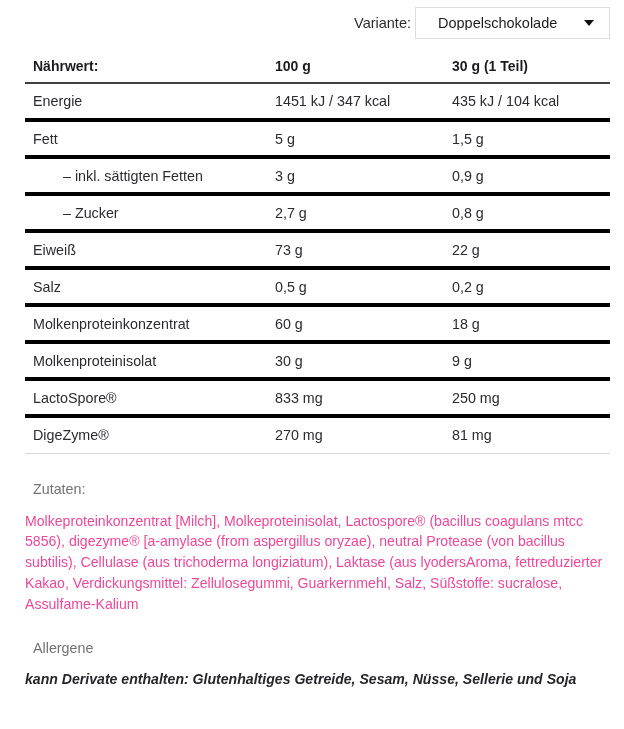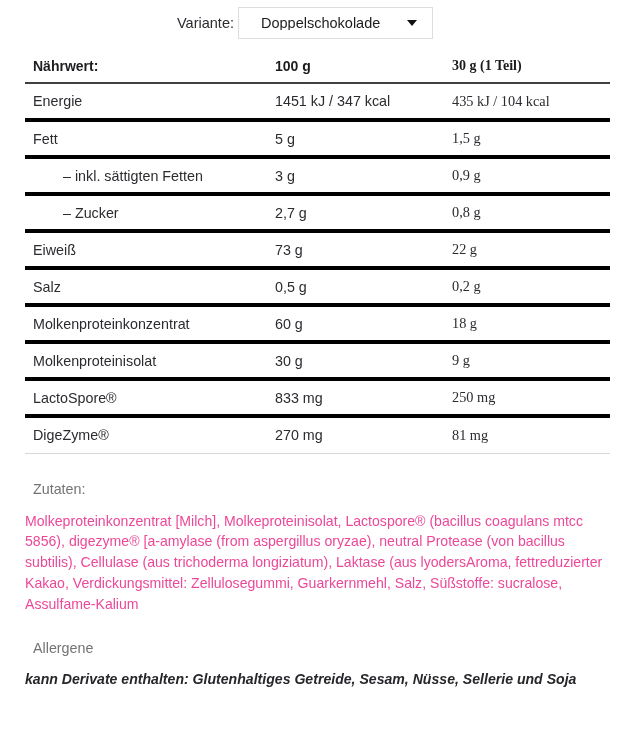--- a/index.html
+++ b/index.html
@@ -19,21 +19,21 @@
     position: relative;
     width: 624px;
     height: 729px;
     background: #ffffff;
   }
 
   
   .variant-row {
     display: flex;
     align-items: center;
-    justify-content: center;
+    justify-content: flex-end;
     gap: 4px;
     padding: 0 14px 0 0;
     height: 38px;
     margin-top: 4px;
   }
   .variant-label {
     font-size: 14.5px;
     color: #2b2b30;
     line-height: 1;
     white-space: nowrap;
@@ -90,21 +90,21 @@
   }
   table.nutrition th {
     font-weight: bold;
     font-size: 14px;
     color: #1c1c1f;
     height: 31px;
     padding-bottom: 3px;
   }
   .col-name   { width: 250px; padding-left: 8px !important; }
   .col-v1     { width: 177px; }
-  .col-v2     { width: 158px; font-family: Liberation Serif, serif; }
+  .col-v2     { width: 158px; }
 
   table.nutrition thead tr {
     border-bottom: 2px solid #404040;
   }
   table.nutrition tbody tr {
     border-bottom: 4px solid #000000;
   }
   table.nutrition tbody tr:last-child {
     border-bottom: 1px solid #d7d7da;
   }

